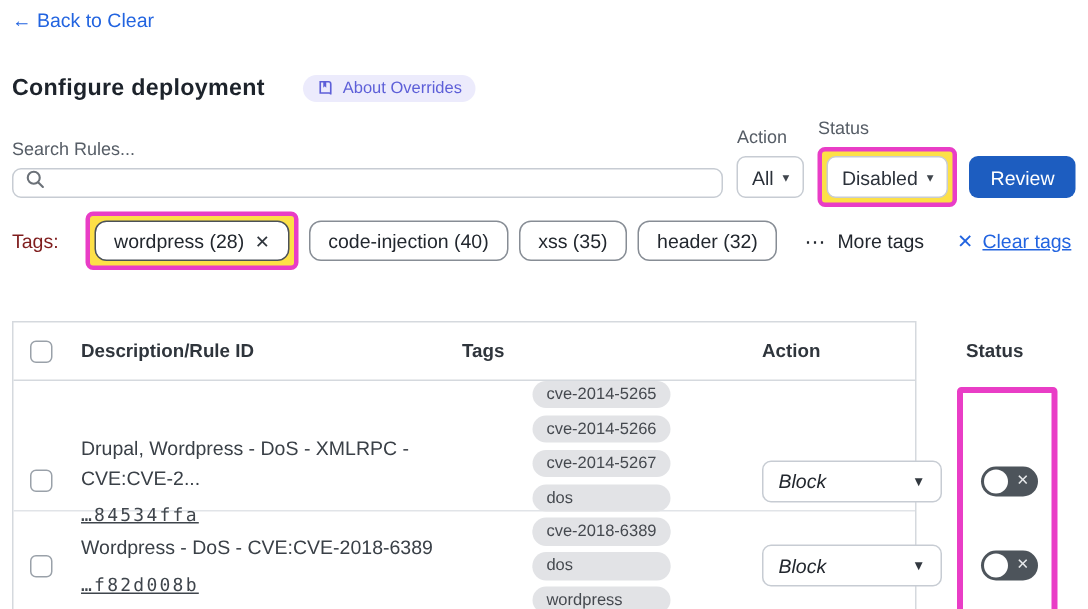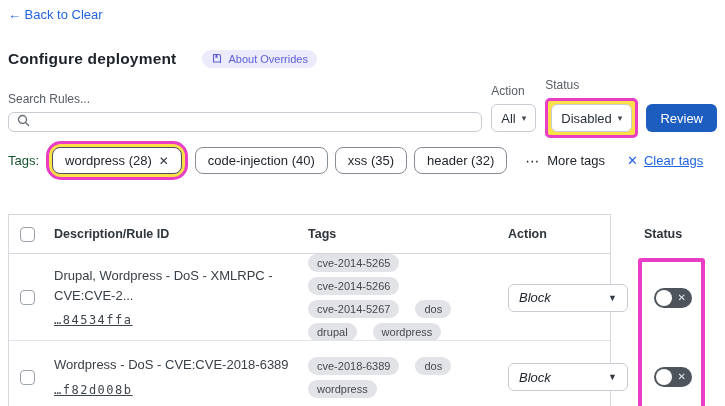--- a/index.html
+++ b/index.html
@@ -22,21 +22,21 @@
   .search-input{border:none;outline:none;flex:1;font-size:13px;margin-left:6px;color:#333;background:transparent;}
   .dd{display:inline-flex;align-items:center;justify-content:space-between;gap:6px;height:28px;box-sizing:border-box;border:1px solid #c7ccd3;border-radius:6px;background:#fff;padding:0 9px;font-size:13px;color:#2b313a;cursor:pointer;white-space:nowrap;}
   .caret{font-size:9px;color:#40464d;}
   .action-col{margin-left:9px;}
   .status-col{margin-left:9px;}
   .hl-wrap{border:3px solid #e93dc6;border-radius:5px;padding:3px;margin-bottom:-6px;background:#fde047;}
   .search-btn{margin-left:8px;height:28px;padding:0 14px;background:#1d5dc0;color:#fff;font-size:13px;border:none;border-radius:6px;cursor:pointer;font-family:"Liberation Sans",sans-serif;}
 
   
   .tags-row{display:flex;align-items:center;margin-top:9px;}
-  .tags-label{font-size:13px;color:#14532d;margin-right:7px;}
+  .tags-label{font-size:13px;color:#7f1d1d;margin-right:18px;}
   .chip{display:inline-flex;align-items:center;gap:7px;border:1px solid #878d95;border-radius:8px;background:#fff;padding:5px 12px;font-size:13px;color:#22272e;cursor:pointer;white-space:nowrap;}
   .chip.selected{border-color:#4b5158;}
   .chip .x{font-size:12px;color:#30363d;}
   .chip + .chip{margin-left:7px;}
   .chips-rest{display:flex;align-items:center;margin-left:7px;}
   .more-tags{display:inline-flex;align-items:center;gap:7px;margin-left:18px;font-size:13px;color:#22272e;cursor:pointer;}
   .more-dots{font-size:14px;letter-spacing:1px;color:#22272e;}
   .clear-tags{display:inline-flex;align-items:center;gap:6px;margin-left:22px;font-size:13px;color:#2264e0;cursor:pointer;}
   .clear-tags .lbl{text-decoration:underline;}
 
@@ -46,21 +46,21 @@
   .t-head{height:38px;border-bottom:1px solid #d5d9de;}
   .t-head .th{font-size:12.5px;font-weight:bold;color:#2f353c;}
   .t-body-row{border-bottom:1px solid #e1e4e8;}
   .t-body-row:last-child{border-bottom:none;}
   .row-1{height:86px;}
   .row-2{height:72px;}
   .cb-cell{display:flex;justify-content:center;align-items:center;}
   .checkbox{width:15px;height:15px;border:1.5px solid #9aa1a9;border-radius:4px;background:#fff;cursor:pointer;box-sizing:border-box;}
   .desc-cell{padding-right:14px;font-size:13px;color:#3a4047;line-height:1.5;}
   .rule-id{font-family:"DejaVu Sans Mono",monospace;font-size:12px;letter-spacing:1.5px;color:#3f454c;margin-top:6px;text-decoration:underline;}
-  .cell-tags{display:flex;flex-wrap:wrap;gap:5px 16px;padding-right:14px;align-content:center;}
+  .cell-tags{display:flex;flex-wrap:wrap;gap:5px 16px;padding-right:14px;align-content:center;flex-direction:column;}
   .tag-pill{background:#e2e3e6;color:#45494f;font-size:11px;padding:3px 9px;border-radius:10px;white-space:nowrap;}
   .action-cell{}
   .select{display:inline-flex;align-items:center;justify-content:space-between;width:120px;height:28px;box-sizing:border-box;border:1px solid #c7ccd3;border-radius:6px;padding:0 10px;font-size:13px;color:#22272e;background:#fff;cursor:pointer;font-style:italic;}
   .select .sel-caret{font-size:9px;color:#32383f;}
   .status-cell{display:flex;align-items:center;padding-left:10px;}
   .toggle{position:relative;width:38px;height:20px;border-radius:10px;background:#4d545b;cursor:pointer;flex:none;}
   .toggle .knob{position:absolute;left:2px;top:2px;width:16px;height:16px;border-radius:50%;background:#fff;}
   .toggle .tx{position:absolute;right:6px;top:50%;transform:translateY(-50%);font-size:10px;color:#e8eaec;line-height:1;}
   .status-hl{position:absolute;left:629px;top:43px;width:59px;height:146px;border:4px solid #e93dc6;border-radius:3px;pointer-events:none;}
 </style>
@@ -112,21 +112,21 @@
           <span class="caret">▾</span>
         </div>
       </div>
     </div>
 
     <button class="search-btn">Review</button>
   </div>
 
   <div class="tags-row">
     <span class="tags-label">Tags:</span>
-    <span class="hl-wrap" style="margin-bottom:0;border-radius:15px;">
+    <span class="hl-wrap" style="margin-bottom:0;">
       <span class="chip selected">
         <span>wordpress (28)</span>
         <span class="x">✕</span>
       </span>
     </span>
     <span class="chips-rest">
       <span class="chip">code-injection (40)</span>
       <span class="chip">xss (35)</span>
       <span class="chip">header (32)</span>
     </span>

